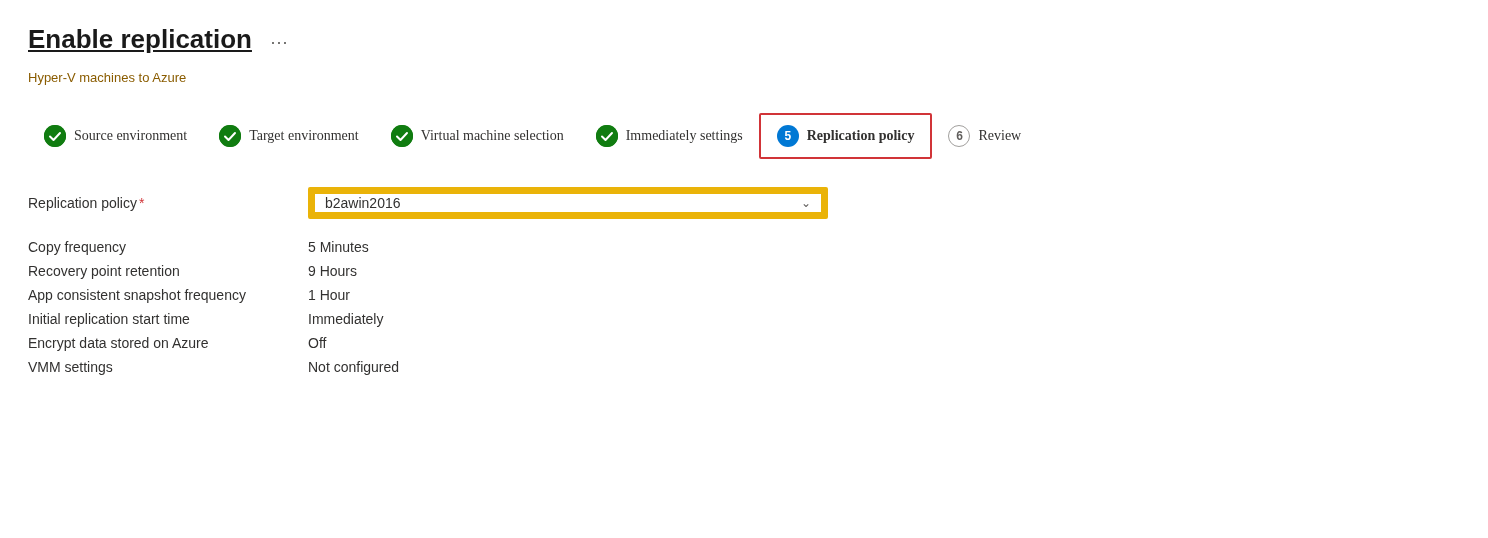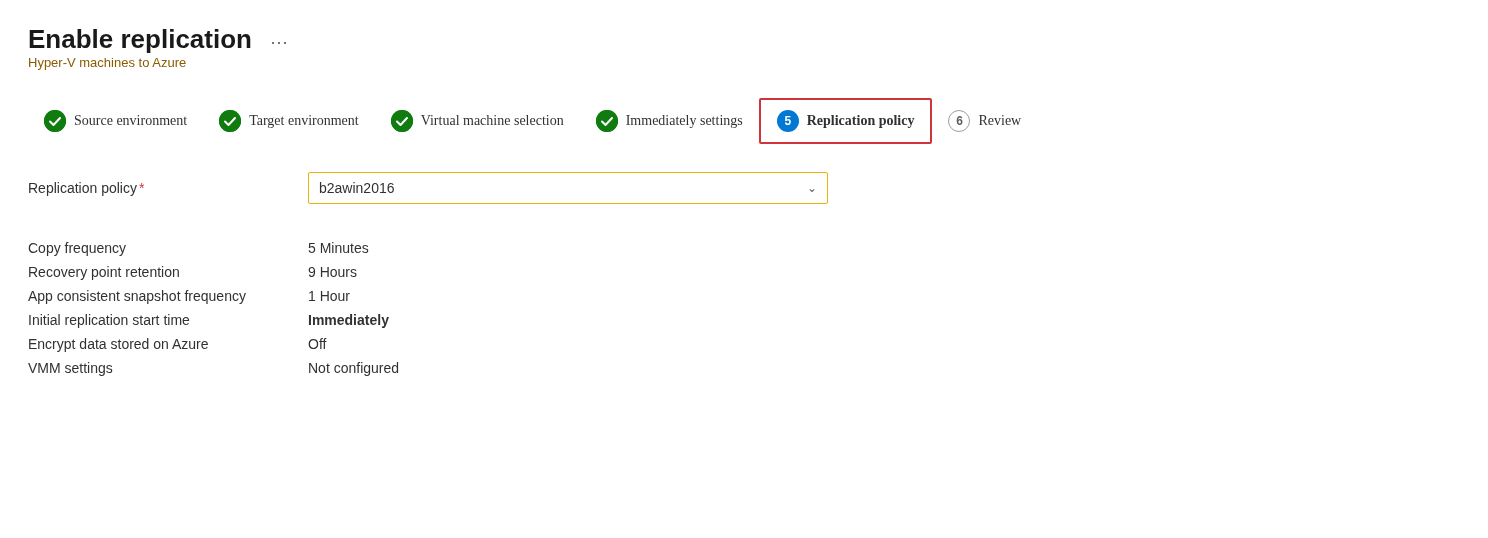--- a/index.html
+++ b/index.html
@@ -9,26 +9,27 @@
       color: #323130;
       background: #fff;
       padding: 24px 28px;
     }
 
     .page-title {
       font-size: 26px;
       font-weight: 600;
       color: #1a1a1a;
       line-height: 1.2;
+      text-decoration: underline;
     }
 
     .page-subtitle {
       font-size: 13px;
       color: #8a5c00;
-      margin-top: 0;
+      margin-top: 15px;
     }
 
     .ellipsis-btn {
       display: inline-block;
       margin-left: 10px;
       font-size: 18px;
       color: #605e5c;
       cursor: pointer;
       vertical-align: middle;
     }
@@ -118,37 +119,37 @@
       color: #d13438;
       margin-left: 2px;
     }
 
     .form-dropdown {
       display: flex;
       align-items: center;
       justify-content: space-between;
       width: 520px;
       height: 32px;
-      border: 1px solid #eab308;
+      border: 7px solid #eab308;
       border-radius: 2px;
       padding: 0 10px;
       background: #fff;
       cursor: pointer;
       font-size: 14px;
       color: #323130;
     }
 
     .dropdown-chevron {
       font-size: 12px;
       color: #605e5c;
     }
 
     
     .info-section {
-      margin-top: 36px;
+      margin-top: 20px;
     }
 
     .info-row {
       display: flex;
       align-items: flex-start;
       margin-bottom: 8px;
     }
 
     .info-label {
       width: 280px;
@@ -156,21 +157,21 @@
       color: #323130;
       flex-shrink: 0;
     }
 
     .info-value {
       font-size: 14px;
       color: #323130;
     }
 
     .info-value.bold {
-      font-weight: 700;
+      font-weight: 400;
     }
 
     
     .check-svg {
       width: 22px;
       height: 22px;
     }
   </style>
 </head>
 <body>

